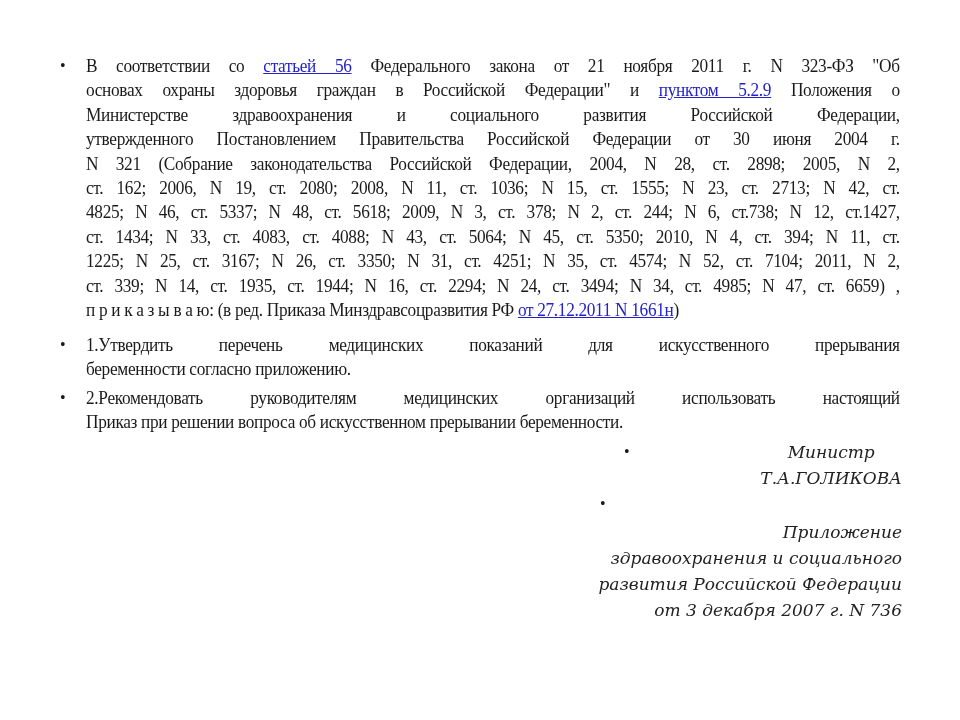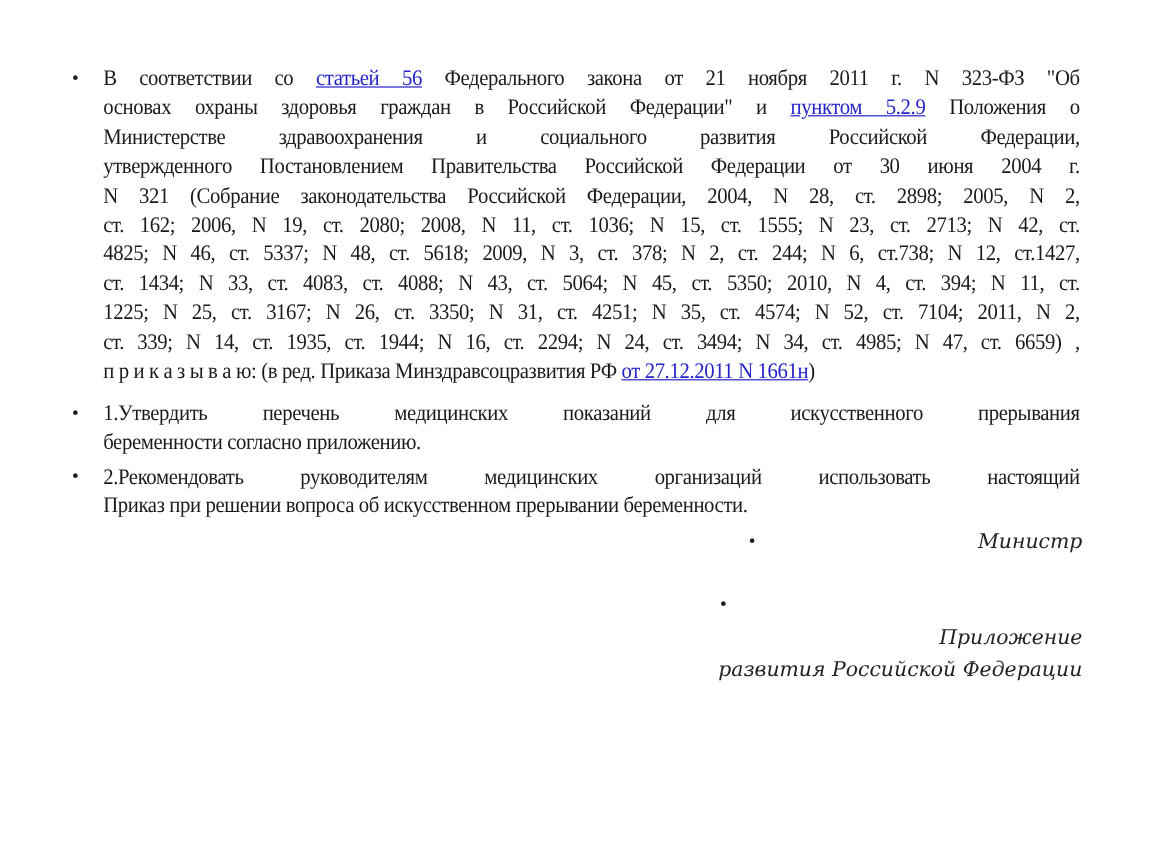--- a/index.html
+++ b/index.html
@@ -106,21 +106,24 @@
     <span class="bullet">•</span>
     <div class="para">
         <span class="line"><span>2.Рекомендовать руководителям медицинских организаций использовать настоящий</span></span>
         <span class="line last"><span>Приказ при решении вопроса об искусственном прерывании беременности.</span></span>
       </div>
   </div>
 
   <span class="right-bullet" style="left:624px; top:440px;">•</span>
   <div class="right-block" style="top:439px;text-align:center;">
     <div>Министр</div>
+    <div>Т.А.ГОЛИКОВА</div>
   </div>
 
   <span class="right-bullet" style="left:600px; top:492px;">•</span>
   <div class="right-block" id="appendix" style="top:519px;">
     <div>Приложение</div>
+    <div>здравоохранения и социального</div>
     <div>развития Российской Федерации</div>
+    <div>от 3 декабря 2007 г. N 736</div>
   </div>
 
 </div>
 
 </body></html>

